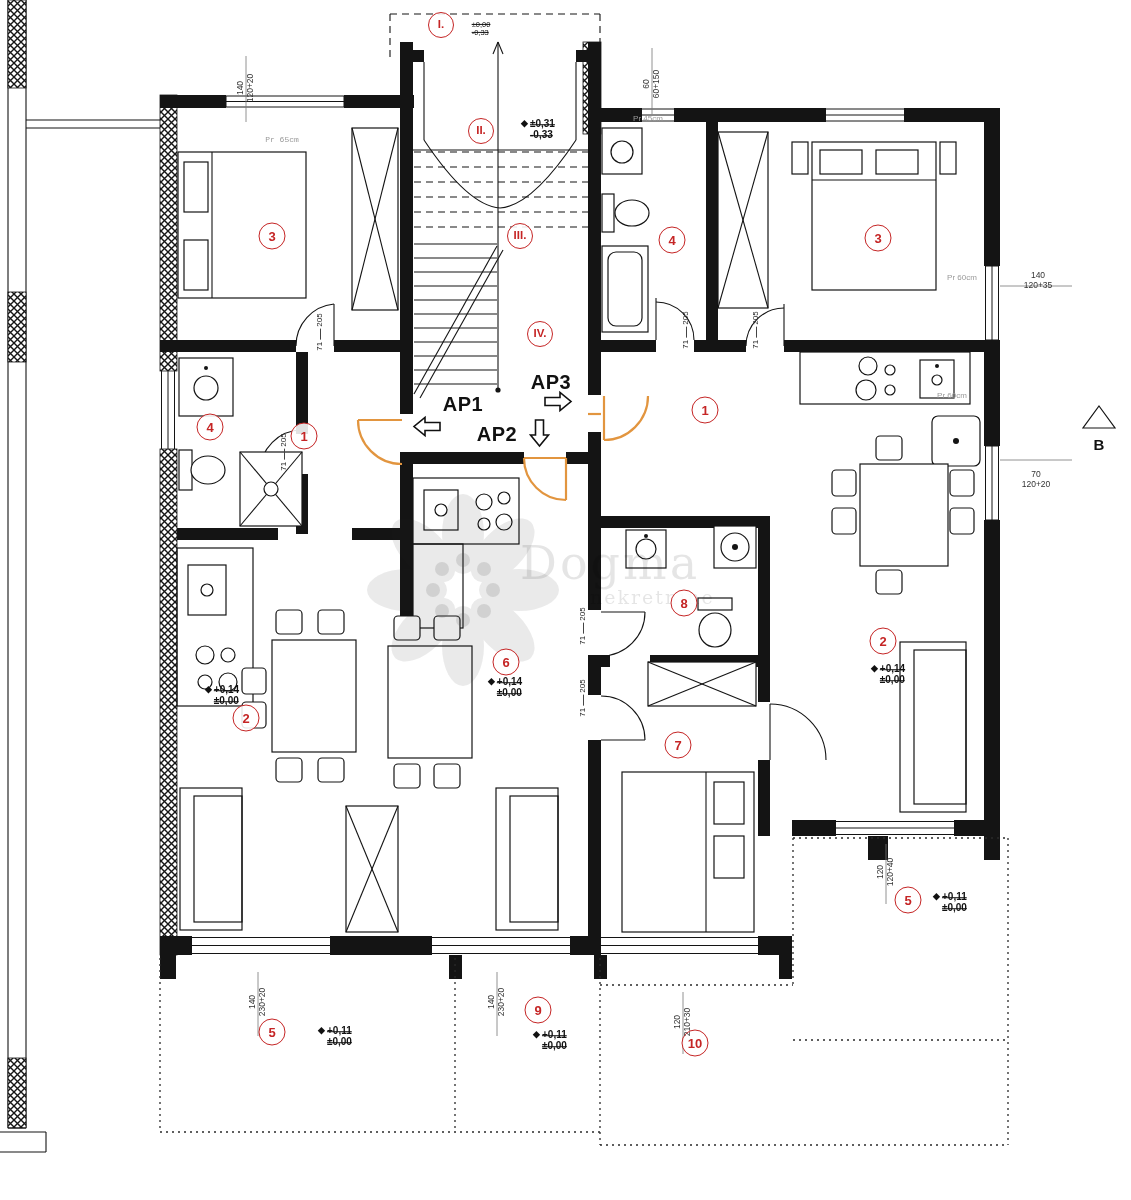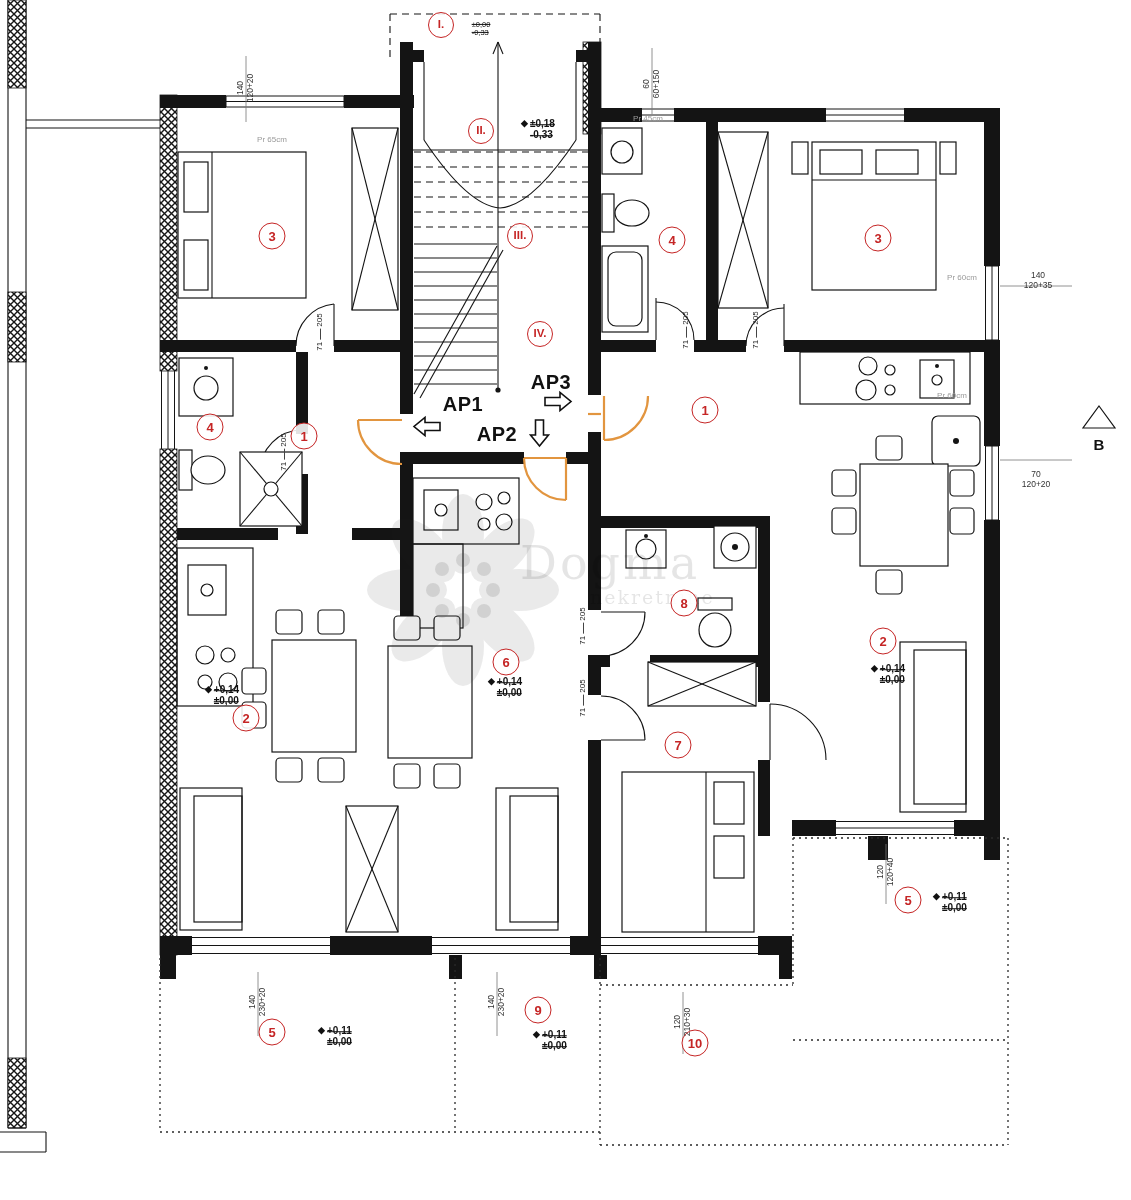--- a/index.html
+++ b/index.html
@@ -424,21 +424,21 @@
     <div class="lbl arrow" style="left: 538px; top: 433px; transform: translate(-50%, -50%) rotate(90deg);"><svg width="30" height="22" viewBox="0 0 30 22">
         <path d="M2 7 H17 V2 L28 11 L17 20 V15 H2 Z"></path>
       </svg></div>
     <div class="lbl ap" style="left: 551px; top: 382px;">AP3</div>
     <div class="lbl arrow" style="left: 558px; top: 403px; transform: translate(-50%, -50%) rotate(0deg);"><svg width="30" height="22" viewBox="0 0 30 22">
         <path d="M2 7 H17 V2 L28 11 L17 20 V15 H2 Z"></path>
       </svg></div>
     <div class="lbl elev" style="left: 538px; top: 130px;">
       <span class="dia">◆</span>
       <span class="ecol">
-        <span>±0,18</span>
+        <span>±0,31</span>
         <span>-0,33</span>
       </span>
     </div>
     <div class="lbl elev small" style="left: 480px; top: 29px;">
       <span class="dia"></span>
       <span class="ecol">
         <span>±0,00</span>
         <span>-0,33</span>
       </span>
     </div>
@@ -515,17 +515,17 @@
       <span>205</span>
     </div>
     <div class="lbl dim" style="left: 1038px; top: 281px;">140<br>120+35</div>
     <div class="lbl dim" style="left: 1036px; top: 456px; margin-top: 24px;">70<br>120+20</div>
     <div class="lbl dim" style="left: 246px; top: 88px; transform: translate(-50%, -50%) rotate(-90deg);">140<br>120+20</div>
     <div class="lbl dim" style="left: 652px; top: 84px; transform: translate(-50%, -50%) rotate(-90deg);">60<br>60+150</div>
     <div class="lbl dim" style="left: 258px; top: 1002px; transform: translate(-50%, -50%) rotate(-90deg);">140<br>230+20</div>
     <div class="lbl dim" style="left: 497px; top: 1002px; transform: translate(-50%, -50%) rotate(-90deg);">140<br>230+20</div>
     <div class="lbl dim" style="left: 683px; top: 1022px; transform: translate(-50%, -50%) rotate(-90deg);">120<br>210+30</div>
     <div class="lbl dim" style="left: 886px; top: 872px; transform: translate(-50%, -50%) rotate(-90deg);">120<br>120+40</div>
-    <div class="lbl tiny" style="left: 272px; top: 140px;">Pr 65cm</div>
+    <div class="lbl tiny" style="left: 282px; top: 140px; font-family: Liberation Mono, monospace;">Pr 65cm</div>
     <div class="lbl tiny" style="left: 648px; top: 119px;">Pr 45cm</div>
     <div class="lbl tiny" style="left: 952px; top: 396px;">Pr 60cm</div>
     <div class="lbl tiny" style="left: 962px; top: 278px;">Pr 60cm</div>
   </div>
 
 </body></html>

